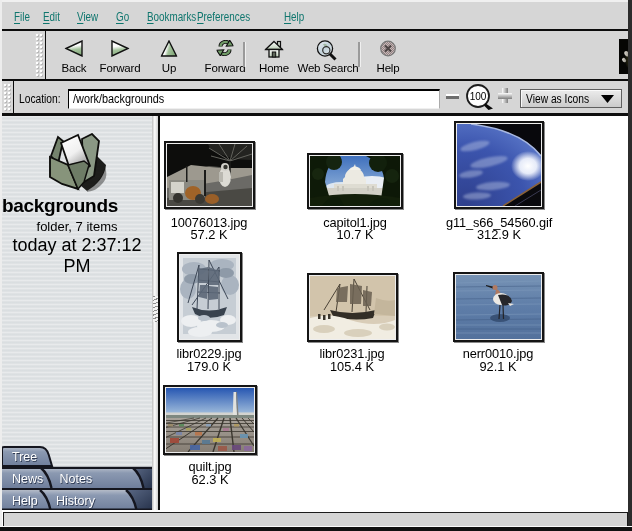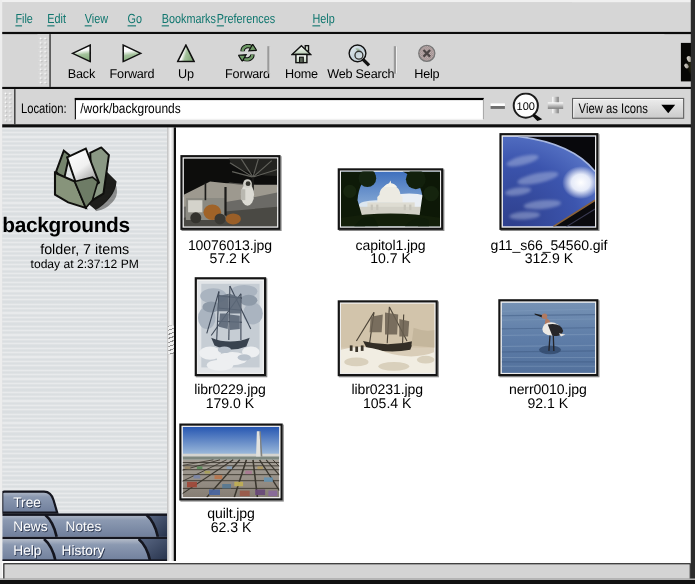--- a/index.html
+++ b/index.html
@@ -29,21 +29,21 @@
 #locfield{left:66px;top:8px;width:366px;height:17px;background:#fff;border-top:2px solid #000;border-left:1px solid #000;border-bottom:1px solid #efefef;border-right:1px solid #aaa;font-size:12.5px;line-height:17px;padding-left:4px;}
 #sep3{left:0;top:113px;width:632px;height:3px;background:#0e0e0e;}
 
 #sidebar{left:2px;top:116px;width:150px;height:394px;background:#dfe2e4;background-image:repeating-linear-gradient(180deg,rgba(255,255,255,0.28) 0 1px,rgba(0,0,0,0) 1px 2px,rgba(205,212,216,0.28) 2px 3px,rgba(0,0,0,0) 3px 4px);}
 #divider{left:152px;top:116px;width:6px;height:394px;background:linear-gradient(90deg,#bdbdbd,#fdfdfd 45%,#cfcfcf);}
 #divline{left:158px;top:116px;width:2px;height:394px;background:#0d0d0d;}
 #content{left:160px;top:116px;width:468px;height:394px;background:#ffffff;}
 
 #sbtitle{left:0;top:78.5px;width:150px;font-weight:bold;font-size:19px;letter-spacing:-0.3px;}
 #sbinfo1{left:0;top:103px;width:150px;text-align:center;font-size:13px;}
-#sbinfo2{left:0;top:119px;width:150px;text-align:center;font-size:11px;}
+#sbinfo2{left:0;top:119px;width:150px;text-align:center;font-size:18px;}
 
 #statusbar{left:0;top:510px;width:632px;height:17px;background:#fdfdfd;}
 #statusbox{left:3px;top:2px;width:623px;height:14px;background:#d4d4d4;border:1px solid #1b1b1b;}
 
 .thumb{position:absolute;border:2px solid #141414;background:#fff;box-shadow:inset 0 0 0 1px #ededed, 1px 1px 0 #8a8a8a;}
 .thumb svg{display:block;margin:1px;}
 .cap{position:absolute;text-align:center;font-size:12.8px;letter-spacing:-0.1px;color:#000;white-space:nowrap;transform:translateX(-50%);}
 .sz{position:absolute;font-size:12.8px;color:#000000;white-space:nowrap;transform:translateX(-50%);}
 </style></head>
 <body>

